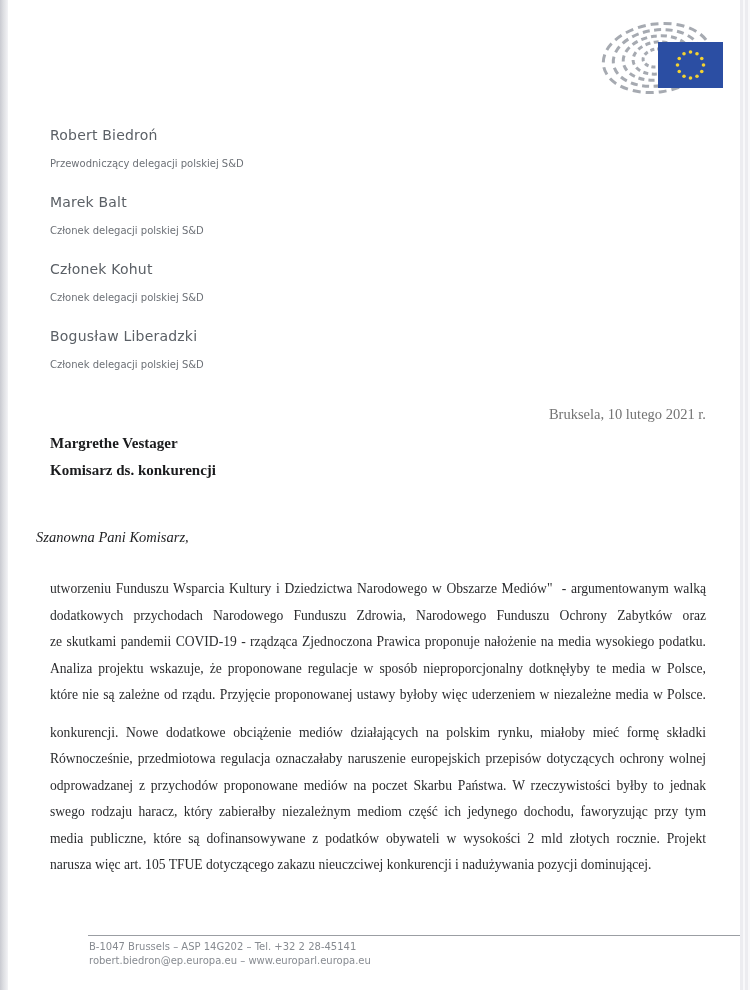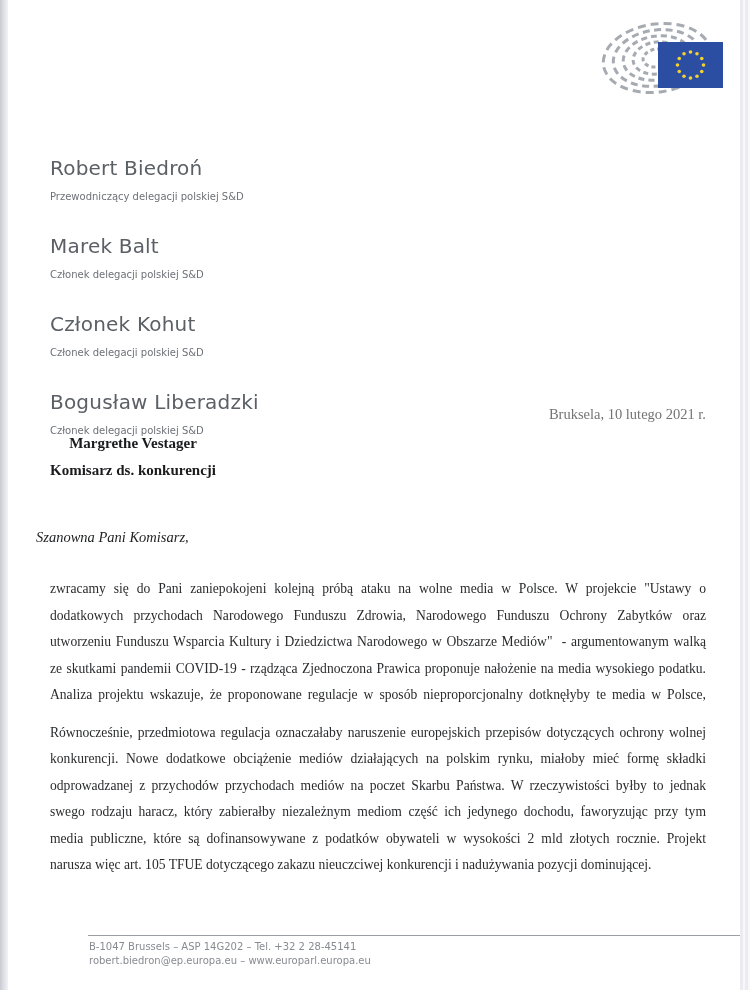--- a/index.html
+++ b/index.html
@@ -22,34 +22,34 @@
     background: repeating-linear-gradient(to right, #ececf0 0px, #ececf0 3px, #f8f8fa 3px, #f8f8fa 5px);
   }
   
   .logo { position: absolute; left: 600px; top: 13px; width: 130px; height: 85px; }
   
   .signatories {
     position: absolute; left: 50px; top: 126px;
     font-family: "DejaVu Sans", sans-serif;
   }
   .sig-name {
-    font-size: 20px; line-height: 19px; color: #5b6066;
-    margin-bottom: 11px; letter-spacing: 0.2px; margin-top: 33px;
+    font-size: 14px; line-height: 19px; color: #5b6066;
+    margin-bottom: 11px; letter-spacing: 0.2px;
   }
   .sig-title {
     font-size: 10px; line-height: 15px; color: #6d7177;
     margin-bottom: 22px;
   }
   
   .dateline {
     position: absolute; left: 50px; top: 405px; width: 656px;
     text-align: right; font-size: 14.5px; line-height: 18px; color: #737373;
   }
   
-  .recipient { position: absolute; left: 50px; top: 430px; text-align: center; }
+  .recipient { position: absolute; left: 50px; top: 430px; }
   .recipient-name, .recipient-title {
     font-weight: bold; font-size: 15px; line-height: 27px; color: #1a1b1d;
   }
   
   .salutation {
     position: absolute; left: 36px; top: 529px;
     font-style: italic; font-size: 14.5px; color: #222325;
   }
   
   .body-text { position: absolute; left: 50px; top: 576px; width: 656px; }
@@ -132,38 +132,38 @@
   <div class="recipient">
     <div class="recipient-name">Margrethe Vestager</div>
     <div class="recipient-title">Komisarz ds. konkurencji</div>
   </div>
 
   <div class="salutation">Szanowna Pani Komisarz,</div>
 
   <div class="body-text">
     <div class="paragraph para-1">
 
-        <div class="para-line">zwracamy się do Pani zaniepokojeni kolejną próbą ataku na wolne media w Polsce. W projekcie "Ustawy o</div>
+
+        <div class="para-line">utworzeniu Funduszu Wsparcia Kultury i Dziedzictwa Narodowego w Obszarze Mediów"&nbsp; - argumentowanym walką</div>
 
         <div class="para-line">dodatkowych przychodach Narodowego Funduszu Zdrowia, Narodowego Funduszu Ochrony Zabytków oraz</div>
-
-        <div class="para-line">utworzeniu Funduszu Wsparcia Kultury i Dziedzictwa Narodowego w Obszarze Mediów"&nbsp; - argumentowanym walką</div>
 
         <div class="para-line">ze skutkami pandemii COVID-19 - rządząca Zjednoczona Prawica proponuje nałożenie na media wysokiego podatku.</div>
 
         <div class="para-line">Analiza projektu wskazuje, że proponowane regulacje w sposób nieproporcjonalny dotknęłyby te media w Polsce,</div>
 
+        <div class="para-line">które nie są zależne od rządu. Przyjęcie proponowanej ustawy byłoby więc uderzeniem w niezależne media w Polsce.</div>
       </div>
     <div class="paragraph para-2">
 
+        <div class="para-line">konkurencji. Nowe dodatkowe obciążenie mediów działających na polskim rynku, miałoby mieć formę składki</div>
+
         <div class="para-line">Równocześnie, przedmiotowa regulacja oznaczałaby naruszenie europejskich przepisów dotyczących ochrony wolnej</div>
 
-        <div class="para-line">konkurencji. Nowe dodatkowe obciążenie mediów działających na polskim rynku, miałoby mieć formę składki</div>
-
-        <div class="para-line">odprowadzanej z przychodów przychodach mediów na poczet Skarbu Państwa. W rzeczywistości byłby to jednak</div>
+        <div class="para-line">odprowadzanej z przychodów proponowane mediów na poczet Skarbu Państwa. W rzeczywistości byłby to jednak</div>
 
         <div class="para-line">swego rodzaju haracz, który zabierałby niezależnym mediom część ich jedynego dochodu, faworyzując przy tym</div>
 
         <div class="para-line">media publiczne, które są dofinansowywane z podatków obywateli w wysokości 2 mld złotych rocznie. Projekt</div>
 
         <div class="para-line">narusza więc art. 105 TFUE dotyczącego zakazu nieuczciwej konkurencji i nadużywania pozycji dominującej.</div>
       </div>
   </div>
 
   <div class="footer">

